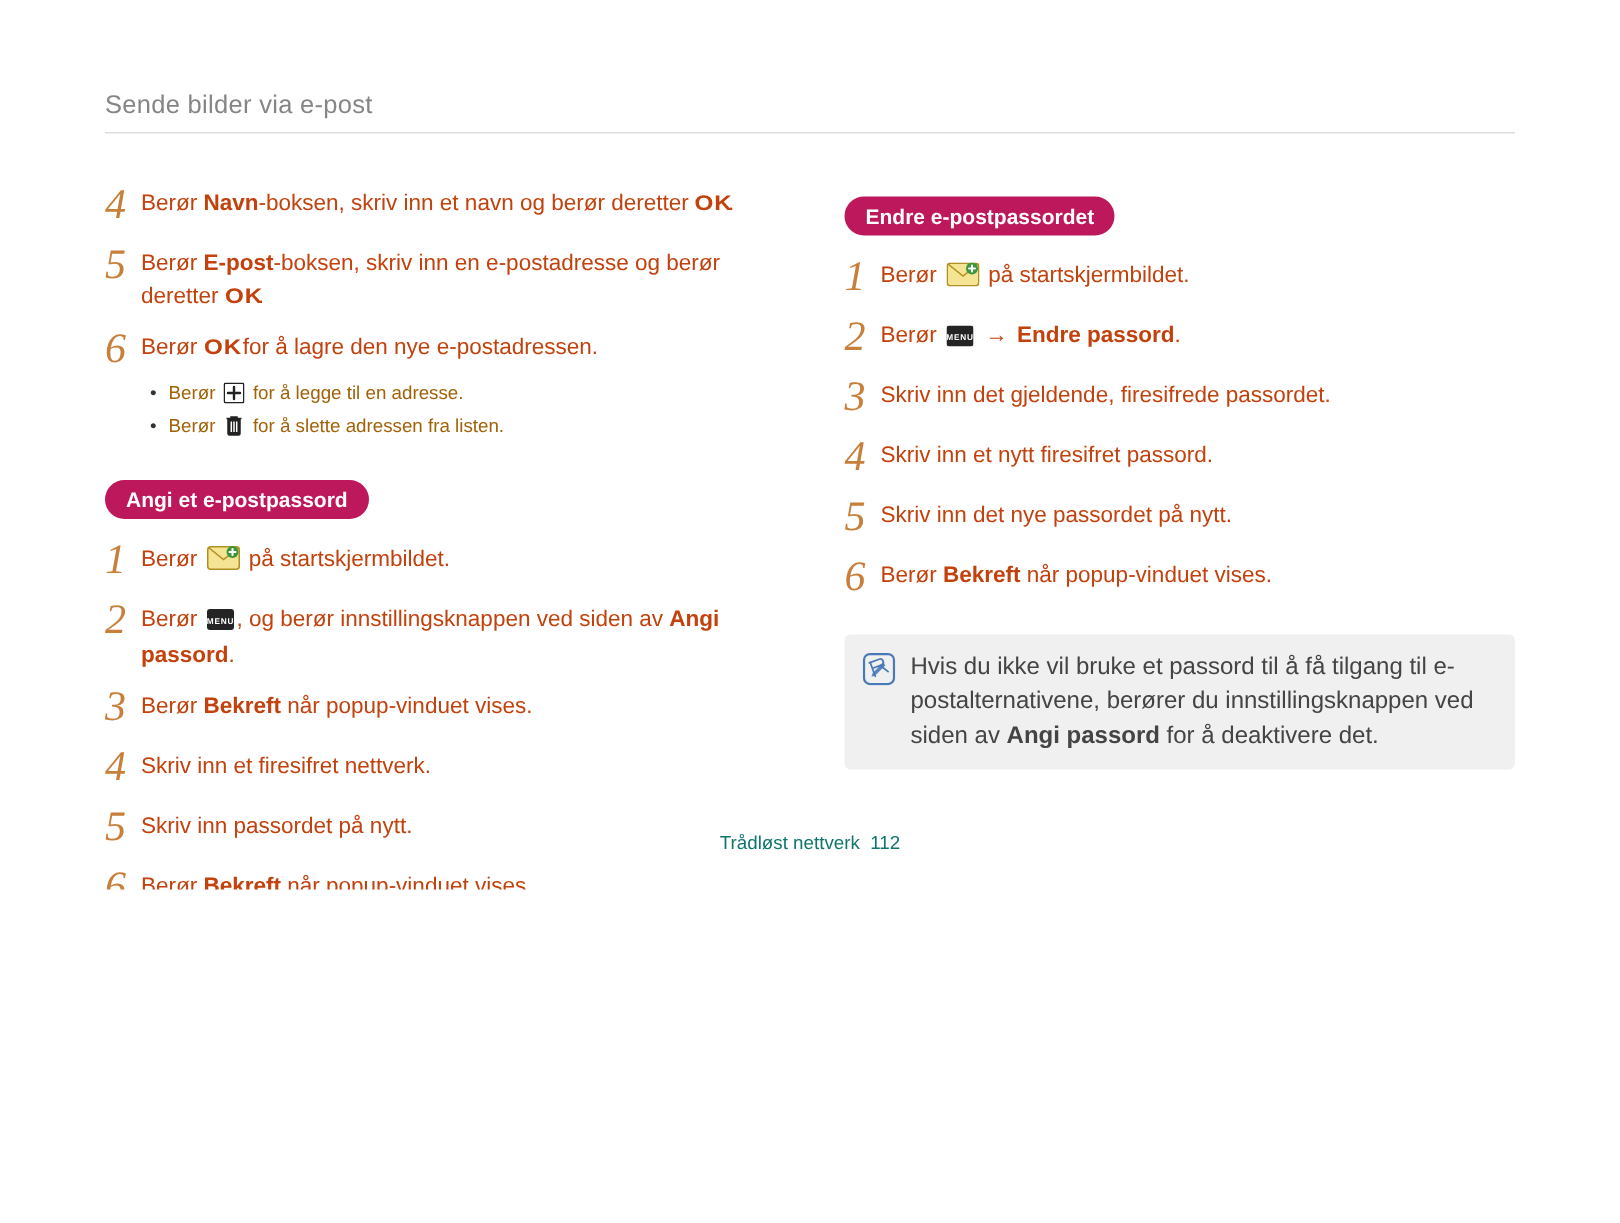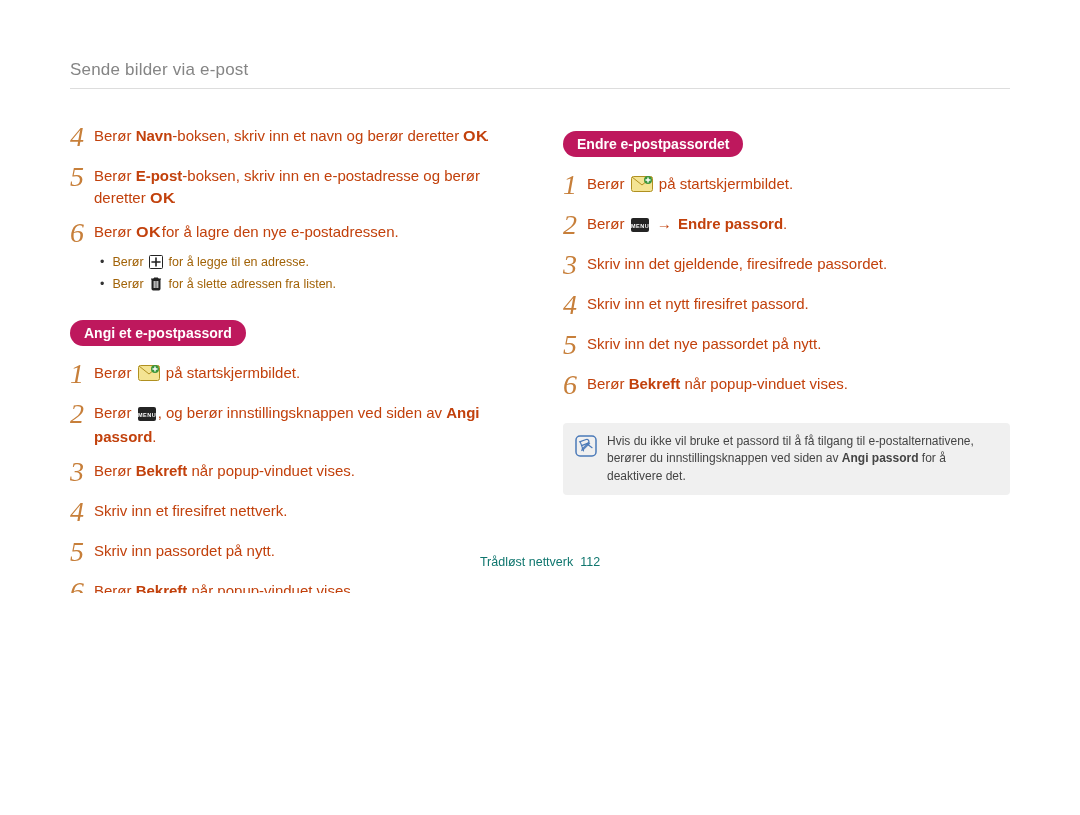--- a/index.html
+++ b/index.html
@@ -118,21 +118,21 @@
     padding: 10px 12px 10px 12px;
     margin-top: 22px;
   }
   .notebox .note-ic {
     flex: 0 0 auto;
     margin-right: 10px;
     position: relative;
     top: 2px;
   }
   .notebox .note-body {
-    font-size: 12px;
+    font-size: 16px;
     line-height: 1.45;
     color: #444;
     font-weight: 300;
   }
   .notebox .note-body b {
     font-weight: 700;
   }
   .footer {
     position: absolute;
     bottom: 24px;

